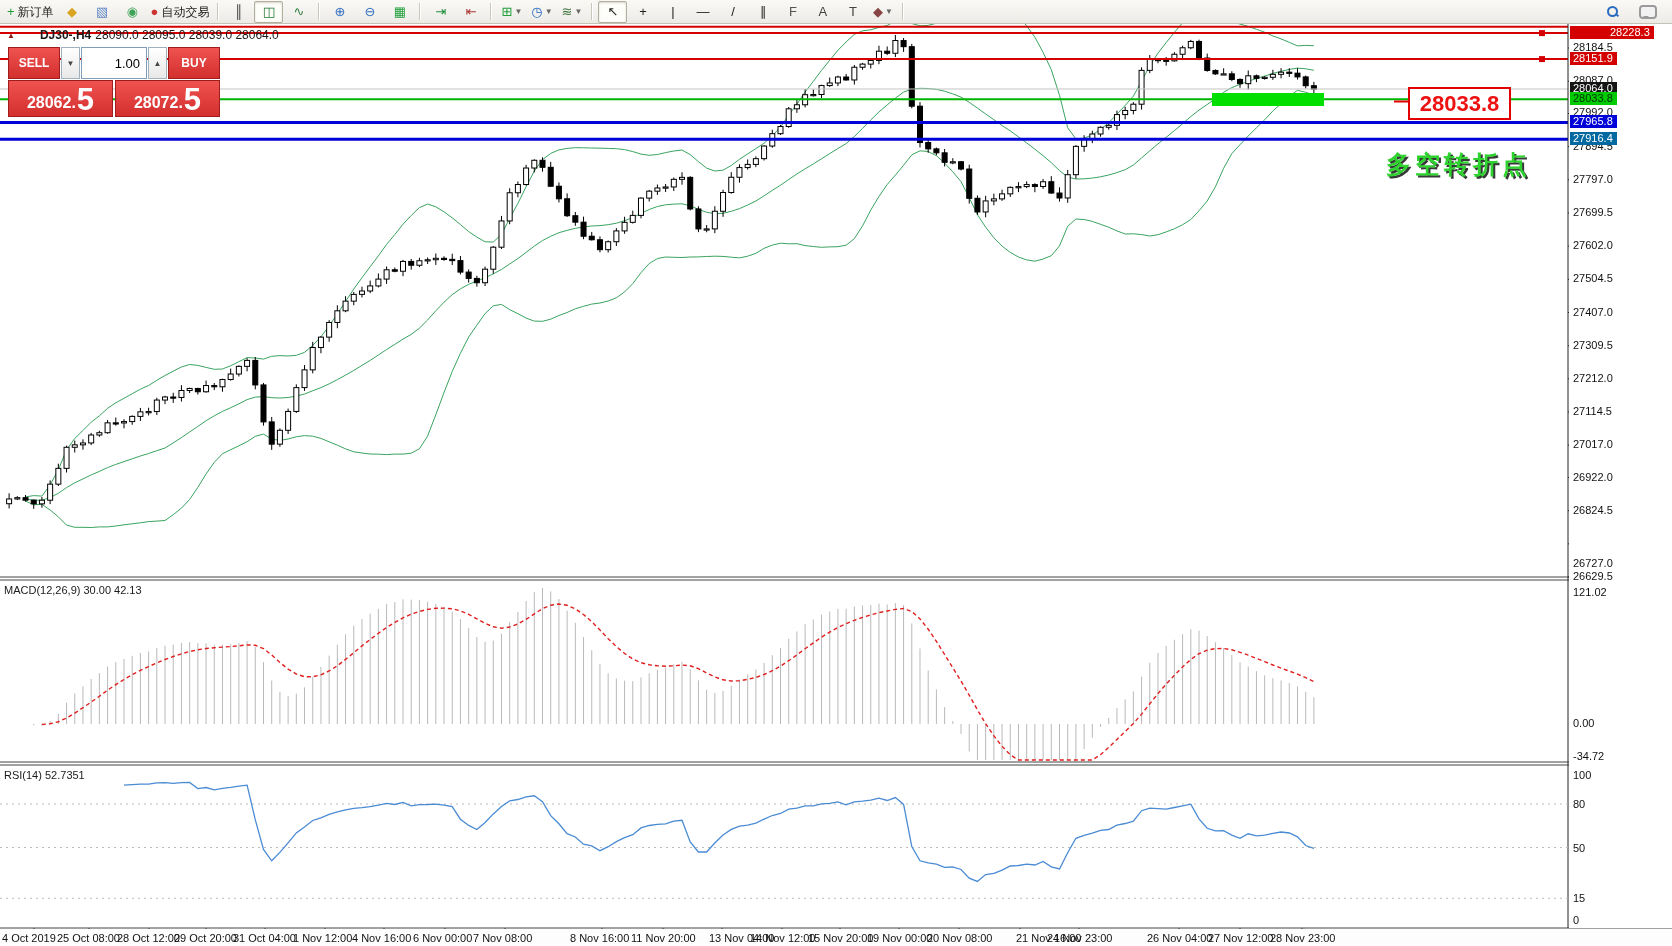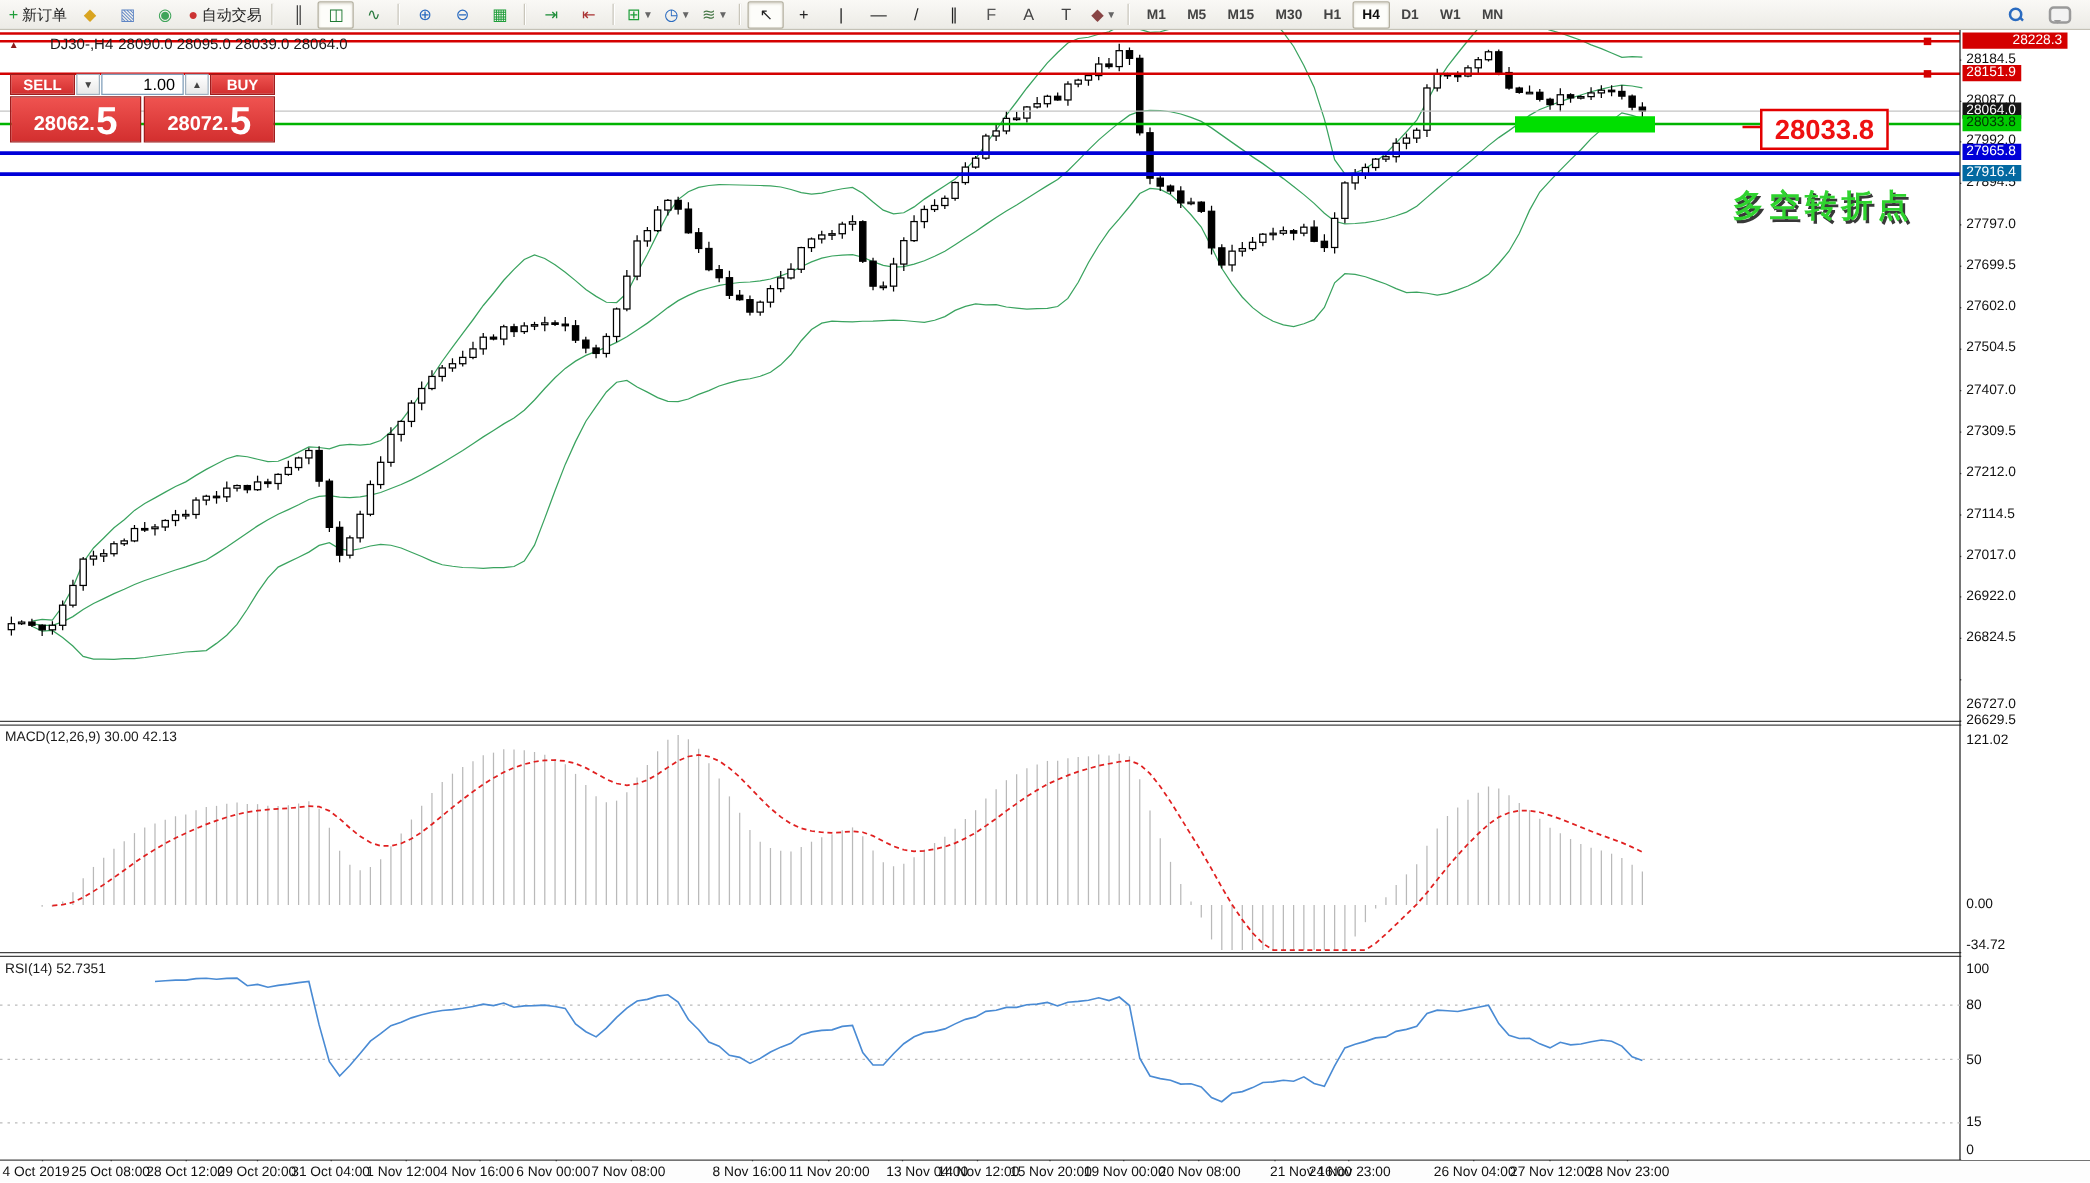--- a/index.html
+++ b/index.html
@@ -25,21 +25,21 @@
   .cssicon-chat{position:relative;width:14px;height:10px;display:inline-block;border:2px solid #9a9a9a;border-radius:4px;background:#f2f2f2;}
   .cssicon-chat::after{content:"";position:absolute;left:2px;top:9px;border:3px solid transparent;border-top-color:#9a9a9a;}
   
   .main{position:relative;width:1672px;height:922px;background:#fff;}
   .main svg{position:absolute;left:0;top:0;}
   .overlay{position:absolute;z-index:5;}
   .chart-title{left:7px;top:4px;font-size:12px;color:#1a1a1a;display:flex;align-items:center;gap:4px;}
   .chart-title .tri{color:#8b1a1a;font-size:8px;}
   
   .trade{left:8px;top:23px;width:212px;z-index:6;}
-  .trow1{display:flex;height:17px;gap:1px;margin-top:12px;}
+  .trow1{display:flex;height:32px;gap:1px;}
   .btn-red{background:linear-gradient(#ef5350,#d32f2f);border:1px solid #9f1d1d;color:#fff;font-weight:bold;
     font-size:12px;display:flex;align-items:center;justify-content:center;}
   .sellbtn,.buybtn{width:50px;}
   .spin{width:17px;background:linear-gradient(#fff,#e8e8e8);border:1px solid #9fae bf;border:1px solid #9fb0bf;color:#444;
     font-size:8px;display:flex;align-items:center;justify-content:center;}
   .vol{flex:1;background:#fff;border:1px solid #7f9db9;color:#000;font-size:13px;display:flex;align-items:center;
     justify-content:flex-end;padding-right:6px;}
   .trow2{display:flex;height:37px;gap:2px;margin-top:1px;}
   .bigprice{flex:1;display:flex;align-items:flex-end;justify-content:center;padding-bottom:2px;}
   .bigprice .sm{font-size:16px;font-weight:bold;line-height:1.35;}
@@ -156,31 +156,20 @@
       </div>
       <div class="tbtn">
         <span style="color: rgb(68, 68, 68);">T</span>
       </div>
       <div class="tbtn">
         <span style="color: rgb(136, 68, 68);">◆</span>
         <span class="arr">▼</span>
       </div>
     </div>
     <div class="sep"></div>
-    <div class="tgroup">
-      <div class="tf">M1</div>
-      <div class="tf">M5</div>
-      <div class="tf">M15</div>
-      <div class="tf">M30</div>
-      <div class="tf">H1</div>
-      <div class="tf active">H4</div>
-      <div class="tf">D1</div>
-      <div class="tf">W1</div>
-      <div class="tf">MN</div>
-    </div>
     <div class="tright">
       <div class="tbtn">
         <span class="cssicon-search"></span>
       </div>
       <div class="tbtn">
         <span class="cssicon-chat"></span>
       </div>
     </div>
   </div>
 
@@ -740,21 +729,21 @@
         <line x1="1020" y1="904" x2="1020" y2="909" stroke="#333" stroke-width="1"></line>
         <line x1="1079" y1="904" x2="1079" y2="909" stroke="#333" stroke-width="1"></line>
         <line x1="1179" y1="904" x2="1179" y2="909" stroke="#333" stroke-width="1"></line>
         <line x1="1240" y1="904" x2="1240" y2="909" stroke="#333" stroke-width="1"></line>
         <line x1="1302" y1="904" x2="1302" y2="909" stroke="#333" stroke-width="1"></line>
       </g>
     </svg>
 
   <div class="overlay chart-title">
     <span class="tri">▲</span>
-    <span style="font-weight:normal;padding-left:21px;">DJ30-,H4</span>
+    <span style="font-weight:bold;padding-left:21px;">DJ30-,H4</span>
     <span>28090.0 28095.0 28039.0 28064.0</span>
   </div>
 
   <div class="overlay trade">
     <div class="trow1">
       <div class="btn-red sellbtn">SELL</div>
       <div class="spin">▼</div>
       <div class="vol">1.00</div>
       <div class="spin">▲</div>
       <div class="btn-red buybtn">BUY</div>

